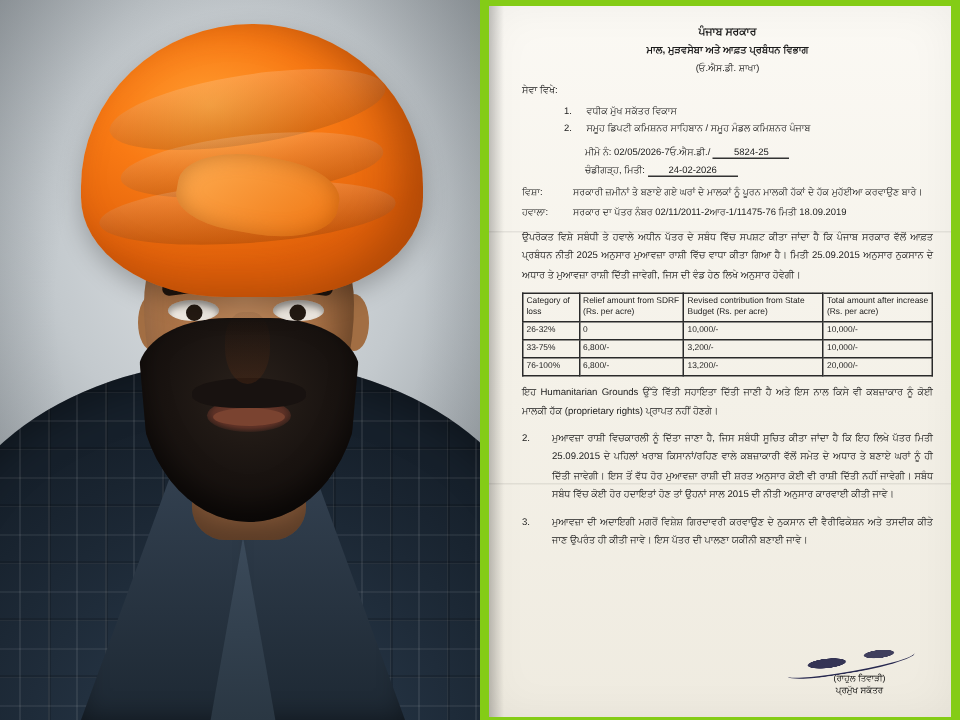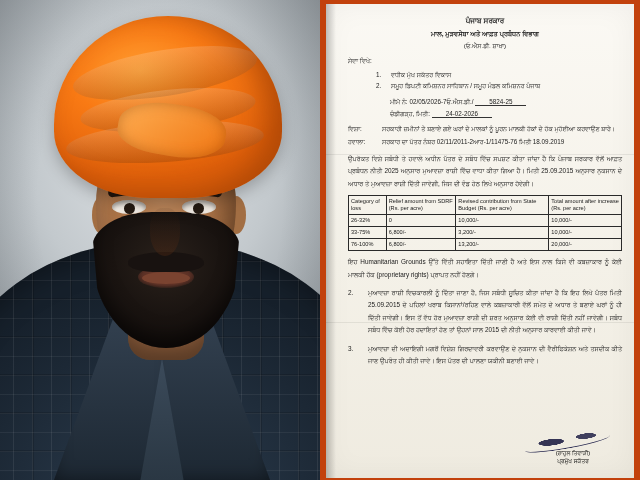--- a/index.html
+++ b/index.html
@@ -200,21 +200,21 @@
     width: 76px; height: 20px;
     background: #181210;
     border-radius: 50% 50% 40% 40%;
   }
 
   
   .doc-panel {
     position: absolute;
     left: 320px; top: 0;
     width: 320px; height: 480px;
-    background: #c2410c;
+    background: #84cc16;
     overflow: hidden;
   }
   .doc-paper {
     position: absolute;
     left: 6px; top: 4px;
     width: 308px; height: 474px;
     background: linear-gradient(180deg, #fbf9f4 0%, #f4f1e8 55%, #efebe0 100%);
     box-shadow: inset 0 0 30px rgba(0,0,0,0.05);
   }
   .doc-shadow-edge {

